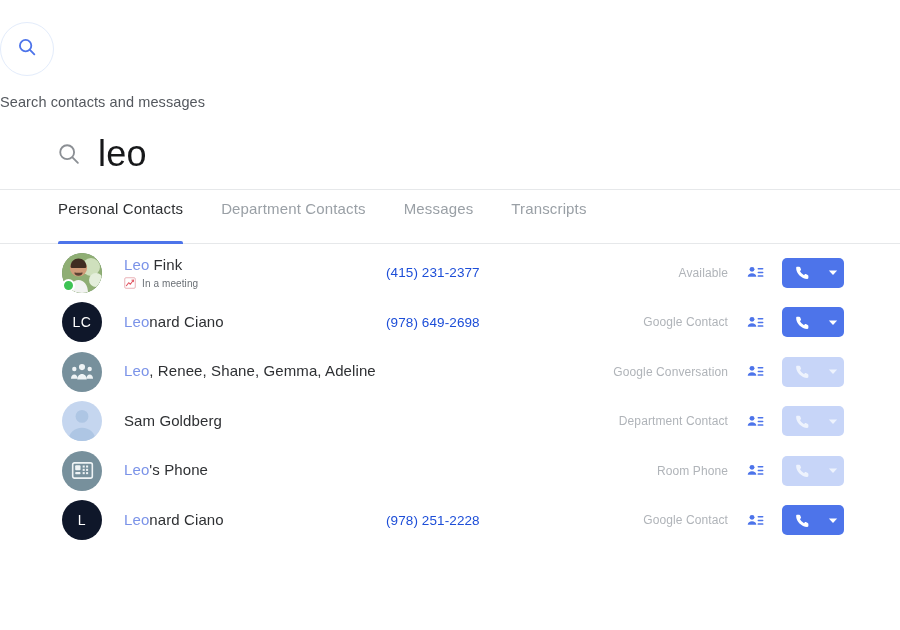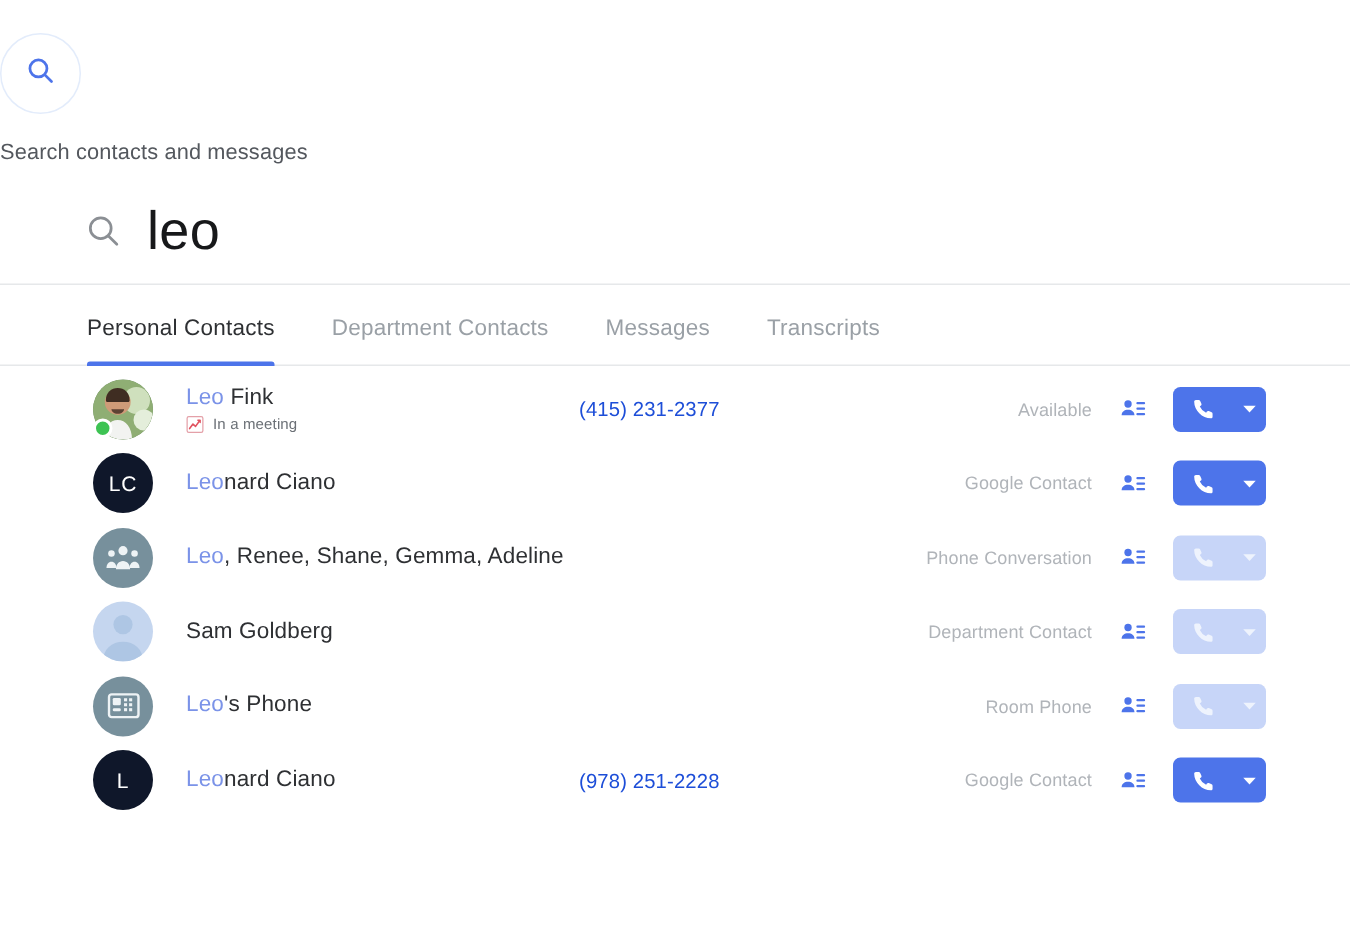--- a/index.html
+++ b/index.html
@@ -55,21 +55,21 @@
   
   .tabs {
     height: 54px;
     display: flex;
     align-items: stretch;
     padding-left: 58px;
     border-bottom: 1px solid #e6e8ea;
   }
   .tab {
     display: flex;
-    align-items: flex-end;
+    align-items: center;
     font-size: 15px;
     color: #9aa0a6;
     margin-right: 38px;
     padding-bottom: 16px;
     position: relative;
     cursor: pointer;
     letter-spacing: .15px;
   }
   .tab.active { color: #2e3033; }
   .tab.active::after {
@@ -281,20 +281,21 @@
     </div>
     <div class="row">
       <div class="avatar-cell">
         <div class="avatar initials">
           <span>LC</span>
         </div>
       </div>
       <div class="name-cell">
         <div class="name"><span class="hl">Leo</span><span>nard Ciano</span></div>
       </div>
+      <div class="phone-cell">(978) 649-2698</div>
       <div class="type-cell">Google Contact</div>
       <div class="actions">
         <div class="card-btn">
           <span style="display: flex;">
             <svg width="19" height="19" viewBox="0 0 24 24">
       <circle cx="7.6" cy="8" r="3.1" fill="#4d74ea"></circle>
       <path d="M2.2 17.4c0-2.9 2.4-4.5 5.4-4.5s5.4 1.6 5.4 4.5z" fill="#4d74ea"></path>
       <rect x="14.6" y="6.4" width="7.4" height="1.9" rx=".9" fill="#4d74ea"></rect>
       <rect x="14.6" y="11" width="7.4" height="1.9" rx=".9" fill="#4d74ea"></rect>
       <rect x="14.6" y="15.6" width="7.4" height="1.9" rx=".9" fill="#4d74ea"></rect>
@@ -331,21 +332,21 @@
       <circle cx="24.8" cy="12.6" r="2.5" fill="#eef3f5"></circle>
       <path d="M21 23.6c0-2.9 1.6-4.8 3.8-4.8s3.8 1.9 3.8 4.8z" fill="#eef3f5"></path>
     </svg>
           </span>
         </div>
       </div>
       <div class="name-cell">
         <div class="name"><span class="hl">Leo</span><span>, Renee, Shane, Gemma, Adeline</span></div>
       </div>
       <div class="phone-cell"></div>
-      <div class="type-cell">Phone Conversation</div>
+      <div class="type-cell">Google Conversation</div>
       <div class="actions">
         <div class="card-btn">
           <span style="display: flex;">
             <svg width="19" height="19" viewBox="0 0 24 24">
       <circle cx="7.6" cy="8" r="3.1" fill="#4d74ea"></circle>
       <path d="M2.2 17.4c0-2.9 2.4-4.5 5.4-4.5s5.4 1.6 5.4 4.5z" fill="#4d74ea"></path>
       <rect x="14.6" y="6.4" width="7.4" height="1.9" rx=".9" fill="#4d74ea"></rect>
       <rect x="14.6" y="11" width="7.4" height="1.9" rx=".9" fill="#4d74ea"></rect>
       <rect x="14.6" y="15.6" width="7.4" height="1.9" rx=".9" fill="#4d74ea"></rect>
     </svg>

